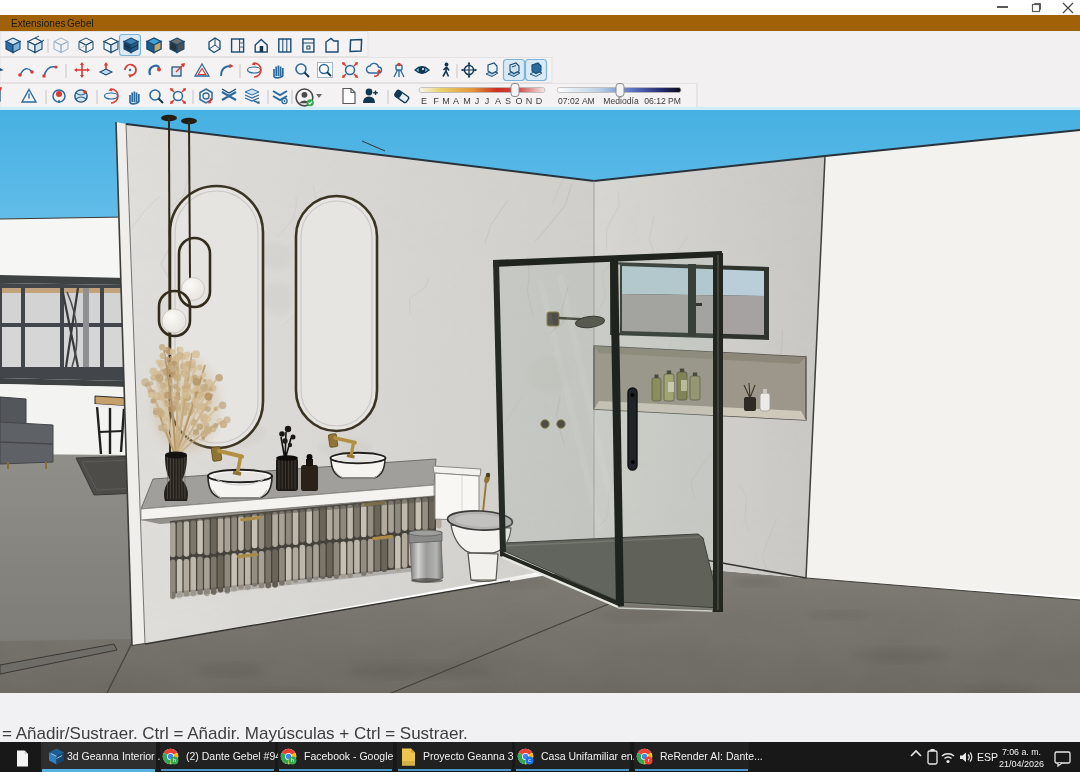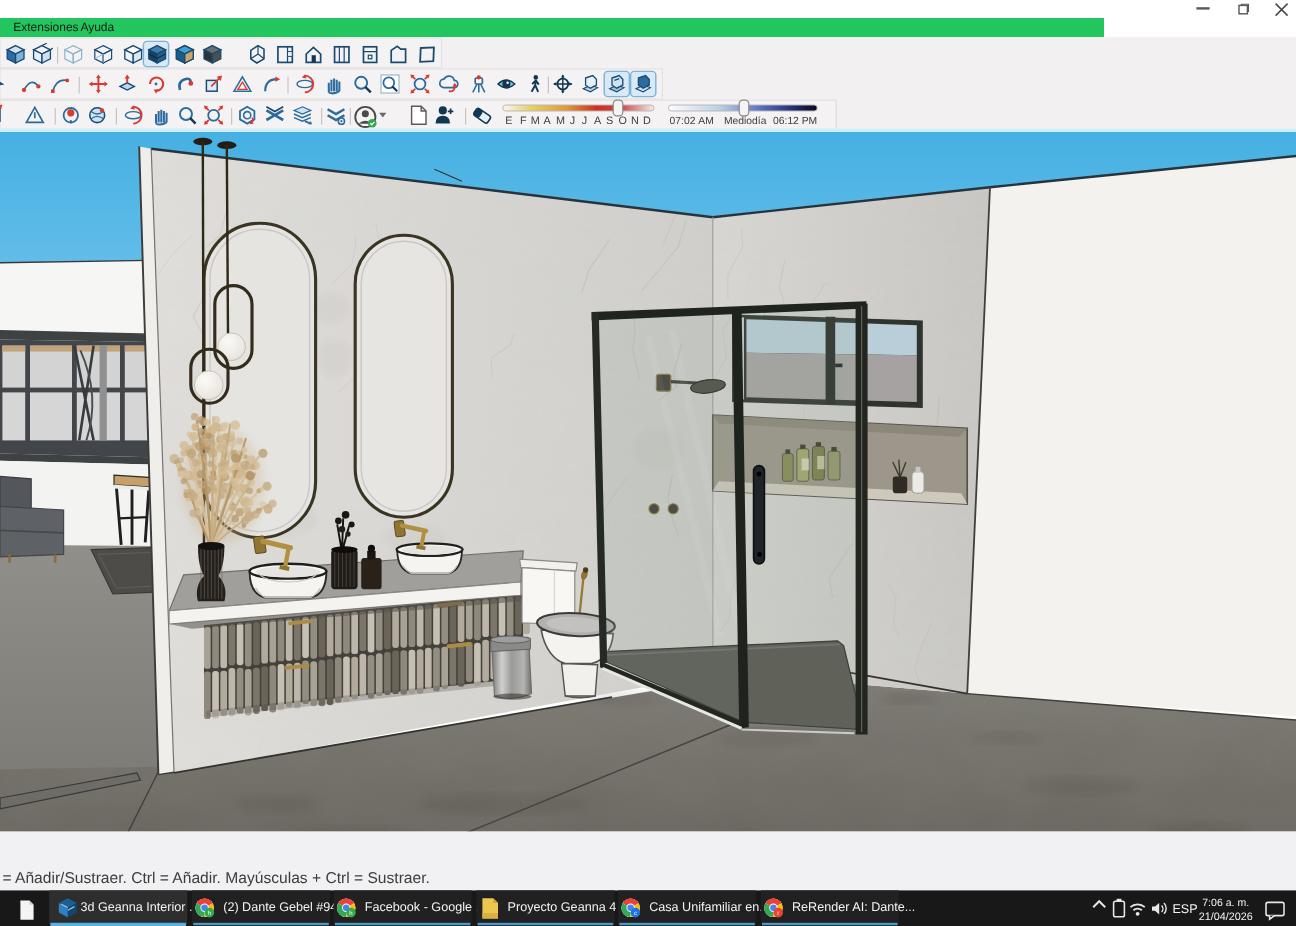--- a/index.html
+++ b/index.html
@@ -1,44 +1,44 @@
 <!DOCTYPE html>
 <html><head><meta charset="utf-8">
 <style>
 html,body{margin:0;padding:0;width:1080px;height:772px;overflow:hidden;
  font-family:"Liberation Sans",sans-serif;background:#fff;}
 .abs{position:absolute;}
 #titlebar{position:absolute;left:0;top:0;width:1080px;height:15px;background:#ffffff;}
-#menubar{position:absolute;left:0;top:15px;width:920px;height:16px;background:#22c55e;
+#menubar{position:absolute;left:0;top:15px;width:1080px;height:16px;background:#a16207;
  font-size:10px;color:#1a1a1a;}
 #menubar span{position:absolute;top:3px;}
 #toolbars{position:absolute;left:0;top:31px;width:1080px;height:76px;background:#f2f0f1;}
 #accent{position:absolute;left:0;top:107px;width:1080px;height:3px;background:#cfeef9;}
 #viewport{position:absolute;left:0;top:110px;width:1080px;height:583px;}
 #statusbar{position:absolute;left:0;top:693px;width:1080px;height:49px;background:#f1f0f2;
- font-size:13px;color:#3d3d3d;}
+ font-size:17px;color:#3d3d3d;}
 #taskbar{position:absolute;left:0;top:742px;width:1080px;height:30px;background:#181818;}
 .tbtn{position:absolute;top:0;height:28px;}
 .tlabel{position:absolute;top:8px;font-size:10.5px;color:#f2f2f2;white-space:nowrap;}
 .uline{position:absolute;height:2px;background:#4a9fd4;top:26px;}
 .winbtn{position:absolute;color:#5a5a5a;font-size:10px;top:1px;}
 </style></head><body>
 <div id="titlebar">
  <div class="winbtn" style="left:997px;top:6px;width:11px;height:1.5px;background:#5a5a5a"></div>
  <svg class="winbtn" style="left:1030px;top:3px" width="11" height="10">
       <rect x="2.5" y="1.5" width="7" height="7" fill="none" stroke="#5a5a5a" stroke-width="1.2"></rect>
       <path d="M4.5,1.5 L4.5,0.5 L10.5,0.5 L10.5,6.5 L9.5,6.5" fill="none" stroke="#5a5a5a" stroke-width="1"></path>
     </svg>
  <svg class="winbtn" style="left:1062px;top:2px" width="12" height="12">
       <path d="M1,1 L11,11 M11,1 L1,11" stroke="#4a4a4a" stroke-width="1.3"></path>
     </svg>
 </div>
 <div id="menubar">
     <span style="left:11px">Extensiones</span>
-    <span style="left:67px">Ayuda</span>
+    <span style="left:67px">Gebel</span>
   </div>
 
 <svg id="toolbars" class="abs" width="1080" height="76" style="left:0;top:31px">
     <rect x="0" y="0" width="1080" height="76" fill="#f2f0f1"></rect>
     <rect x="0" y="0.5" width="368" height="25" fill="#f4f2f3" stroke="#e3e1e2" stroke-width="1"></rect>
     <rect x="0" y="26.5" width="552" height="25" fill="#f4f2f3" stroke="#e3e1e2" stroke-width="1"></rect>
     <rect x="0" y="52.5" width="697" height="24" fill="#f4f2f3" stroke="#e3e1e2" stroke-width="1"></rect>
     <g transform="translate(5,6) scale(1)">
       <polygon points="8,1 15,4.5 8,8 1,4.5" fill="#cfe3f2" stroke="#184a72" stroke-width="1.1"></polygon>
       <polygon points="1,4.5 8,8 8,15.5 1,12" fill="#2a6da8" stroke="#184a72" stroke-width="1.1"></polygon>
@@ -999,21 +999,21 @@
       <path d="M3.6,9.25 A15.5,15.5 0 0 1 30.4,9.25 L17,17 Z" fill="#ea4335"></path>
       <path d="M3.6,9.25 A15.5,15.5 0 0 0 17,32.5 L17,17 Z" fill="#34a853"></path>
       <path d="M17,32.5 A15.5,15.5 0 0 0 30.4,9.25 L17,17 Z" fill="#fbbc05"></path>
       <circle cx="17" cy="17" r="7" fill="#fff"></circle>
       <circle cx="17" cy="17" r="5.4" fill="#4285f4"></circle>
       <circle cx="25" cy="25" r="8" fill="#34a853"></circle>
       <text x="25" y="28.5" font-size="10" fill="#fff" text-anchor="middle" font-family="Liberation Sans">h</text>
     </svg>
     <div class="tbtn" style="left:397px;width:115px;background:#212121"></div>
     <div class="uline" style="left:398px;width:113px;top:27px;background:#4a97c8;height:2px"></div>
-    <div class="tlabel" style="left:423px">Proyecto Geanna 4</div>
+    <div class="tlabel" style="left:423px">Proyecto Geanna 3</div>
     <svg class="abs" style="left:401px;top:6px" width="15" height="18">
       <path d="M1,0.5 L10,0.5 L14,4.5 L14,17.5 L1,17.5 Z" fill="#eec64f"></path>
       <path d="M10,0.5 L10,4.5 L14,4.5" fill="#c9a73b"></path>
       <rect x="1" y="13" width="13" height="4.5" fill="#d4af45"></rect>
     </svg>
     <div class="tbtn" style="left:515px;width:115px;background:#212121"></div>
     <div class="uline" style="left:516px;width:113px;top:27px;background:#4a97c8;height:2px"></div>
     <div class="tlabel" style="left:541px">Casa Unifamiliar en...</div>
     <svg class="abs" style="left:517px;top:6px" width="17" height="17" viewBox="0 0 34 34">
       <circle cx="17" cy="17" r="15.5" fill="#fff"></circle>

